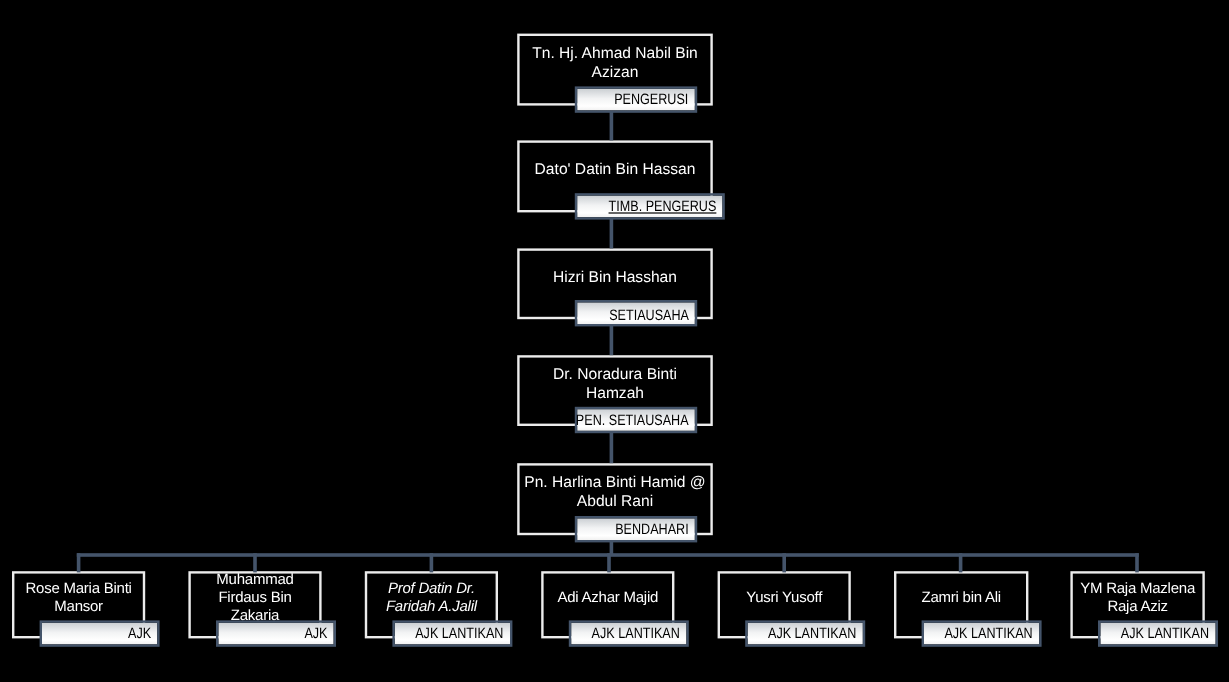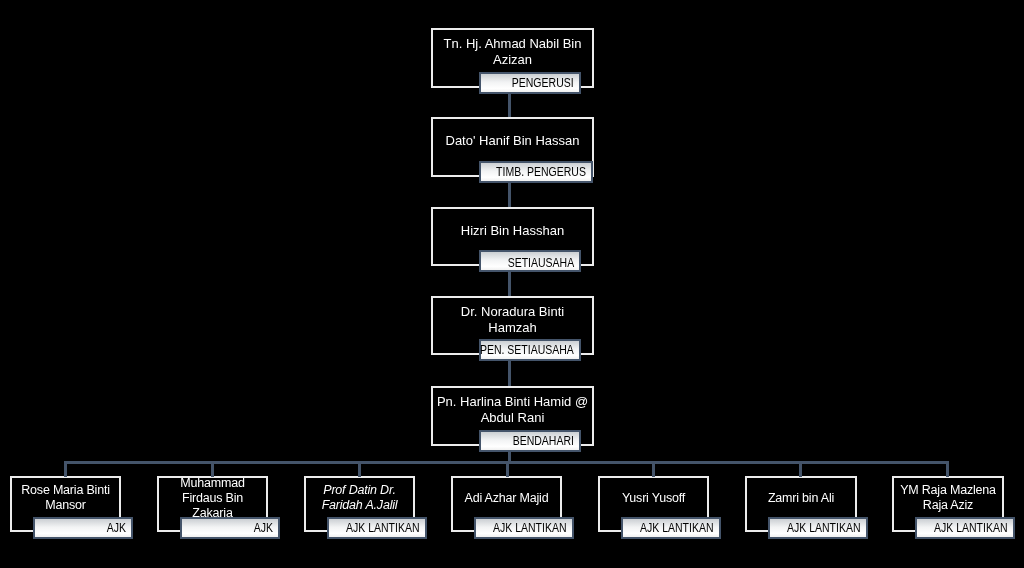--- a/index.html
+++ b/index.html
@@ -54,23 +54,23 @@
   <div class="vline" style="left:946px;top:461px;height:16px;"></div>
 
   <div class="node" style="left:431px;top:28px;width:163px;height:60px;">
     <div class="node-name">Tn. Hj. Ahmad Nabil Bin Azizan</div>
   </div>
   <div class="badge" style="left:479px;top:72px;width:102px;justify-content:flex-end;">
     <span>PENGERUSI</span>
   </div>
 
   <div class="node" style="left:431px;top:117px;width:163px;height:60px;">
-    <div class="node-name">Dato' Hanif Bin Hassan</div>
+    <div class="node-name">Dato' Datin Bin Hassan</div>
   </div>
-  <div class="badge" style="left:479px;top:161px;width:114px;">
+  <div class="badge" style="left:479px;top:161px;width:125px;text-decoration:underline;">
     <span>TIMB. PENGERUS</span>
   </div>
 
   <div class="node" style="left:431px;top:207px;width:163px;height:59px;">
     <div class="node-name">Hizri Bin Hasshan</div>
   </div>
   <div class="badge" style="left:479px;top:250px;width:102px;align-items:flex-end;">
     <span>SETIAUSAHA</span>
   </div>
 

